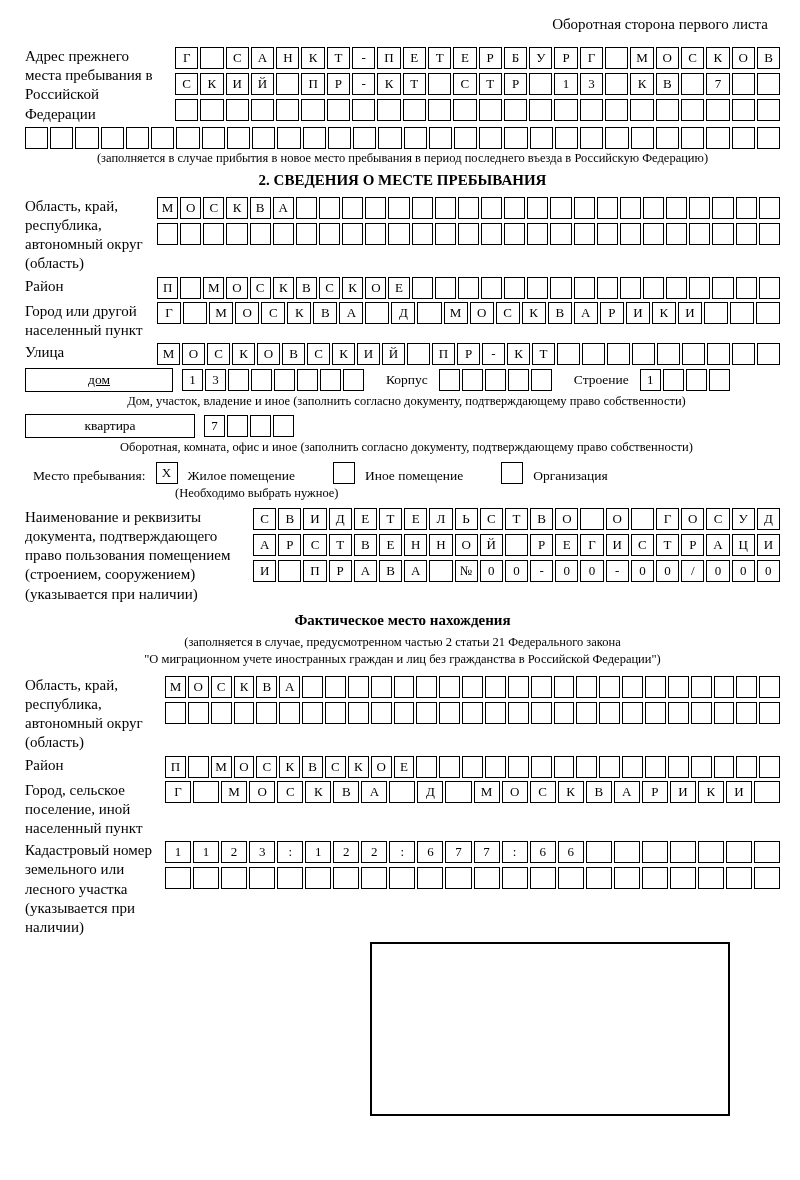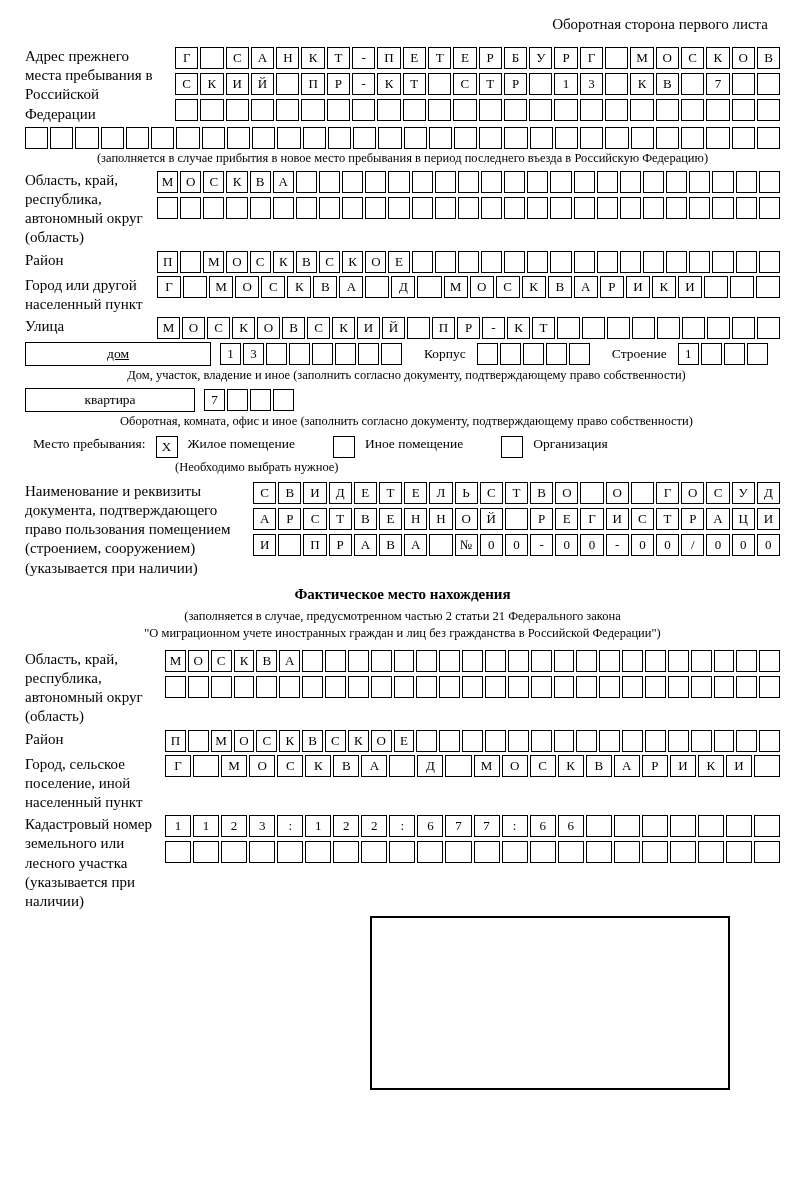--- a/index.html
+++ b/index.html
@@ -36,26 +36,26 @@
   .form-note.left { text-align: center; margin: 1px 0 5px 8px; }
 
   .section-title { font-size: 15px; font-weight: bold; text-align: center; margin: 6px 0 8px; }
 
   .houserow { display: flex; align-items: center; margin: 2px 0; }
   .boxlabel {
     border: 1.5px solid #000; height: 24px;
     display: flex; align-items: center; justify-content: center;
     font-size: 13.5px;
   }
-  .boxlabel.dom { width: 186px; text-decoration: underline; }
+  .boxlabel.dom { width: 148px; text-decoration: underline; }
   .boxlabel.kv { width: 170px; }
   .hgap { margin-left: 9px; }
   .hlabel { font-size: 13.5px; padding: 0 11px 0 22px; }
 
-  .checkrow { display: flex; align-items: flex-start; font-size: 13.5px; margin: 7px 0 0 8px; }
+  .checkrow { display: flex; align-items: flex-end; font-size: 13.5px; margin: 7px 0 0 8px; }
   .checkbox {
     width: 22px; height: 22px; border: 1.5px solid #000; flex: 0 0 22px;
     display: flex; align-items: center; justify-content: center;
     font-size: 13px; margin: 0 10px;
   }
   .checkopt { margin-right: 28px; }
   .choose-note { font-size: 12.5px; margin: 2px 0 7px 150px; }
 
   .fact-title { font-size: 15px; font-weight: bold; text-align: center; margin: 8px 0 5px; }
   .fact-note { font-size: 12.5px; text-align: center; line-height: 1.4; margin-bottom: 7px; }
@@ -182,20 +182,21 @@
       <span class="cell"></span>
       <span class="cell"></span>
       <span class="cell"></span>
       <span class="cell"></span>
       <span class="cell"></span>
       <span class="cell"></span>
       <span class="cell"></span>
     </div>
   <div class="form-note">(заполняется в случае прибытия в новое место пребывания в период последнего въезда в Российскую Федерацию)</div>
 
+  <div class="section-title">2. СВЕДЕНИЯ О МЕСТЕ ПРЕБЫВАНИЯ</div>
 
   <div class="fieldrow s2">
     <div class="flabel">Область, край, республика, автономный округ (область)</div>
     <div class="fcells">
       <div class="cellrow">
           <span class="cell">М</span>
           <span class="cell">О</span>
           <span class="cell">С</span>
           <span class="cell">К</span>
           <span class="cell">В</span>

